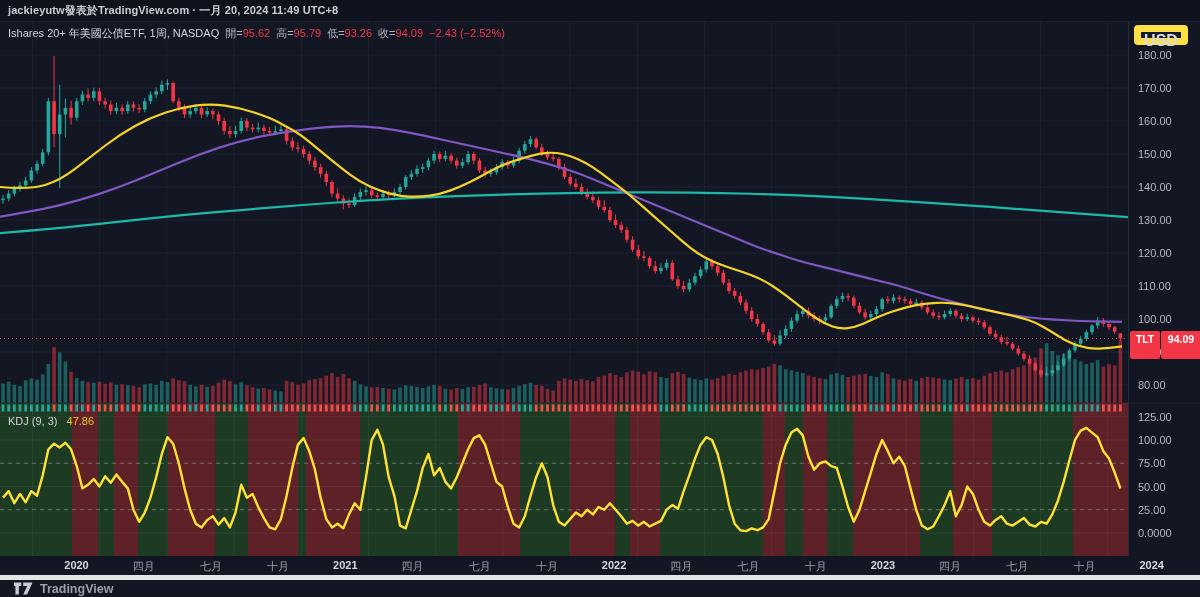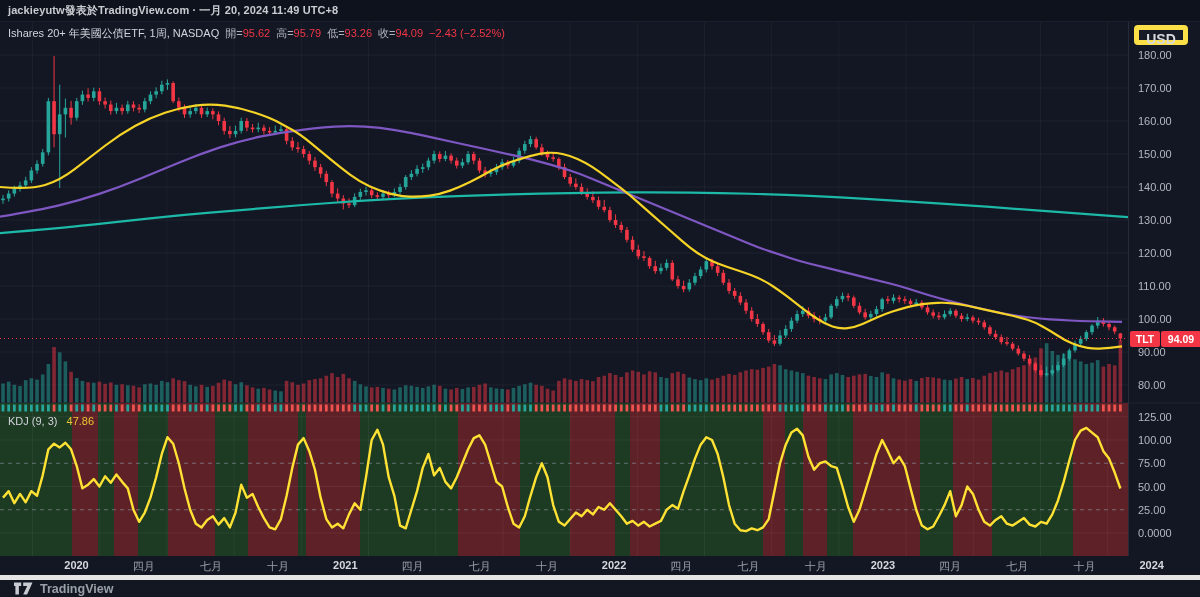--- a/index.html
+++ b/index.html
@@ -14,25 +14,25 @@
   #legend { position:absolute; left:8px; top:4px; font-size:11px; color:#d1d4dc; line-height:14.5px; z-index:5; }
   #legend .row { white-space:nowrap; }
   .lbl { color:#d1d4dc; }
   .dim { color:#b2b5be; }
   .val-red { color:#f23645; }
   .val-yellow { color:#edc532; }
   .val-purple { color:#8673d1; }
   .val-teal { color:#2bb3a2; }
   .seg { margin-left:6px; }
   #kdj-legend { position:absolute; left:8px; top:393px; font-size:11px; z-index:5; }
-  #usd-btn { position:absolute; left:1134px; top:3px; width:54px; height:20px; border:5px solid #fde047;
-             border-radius:4px; color:#d8dade; font-size:14px; font-weight:bold; text-align:center;
+  #usd-btn { position:absolute; left:1134px; top:3px; width:54px; height:20px; border:7px solid #fde047;
+             border-radius:4px; color:#d8dade; font-size:16px; font-weight:bold; text-align:center;
              line-height:18px; background:rgba(255,255,255,0.02); z-index:5; }
   #price-badge { position:absolute; left:1130px; top:309px; display:flex; gap:1px; z-index:6; }
-  #price-badge div { background:#f23645; color:#fff; font-size:10.5px; font-weight:bold; height:16px;
+  #price-badge div { background:#f23645; color:#fff; font-size:10.5px; font-weight:bold; height:28px;
                      line-height:16px; text-align:center; border-radius:2px; }
   #badge-sym { width:30px; }
   #badge-price { width:40px; }
   #time-axis { position:absolute; left:0; top:556px; width:1200px; height:19px; background:#131723;margin-left:44px; }
   #time-axis span { position:absolute; top:3px; transform:translateX(-50%); font-size:11px; color:#9ba0ab; }
   #time-axis span.year { color:#d5d8dd; font-weight:bold; }
   #footer { position:absolute; left:0; top:575px; width:1200px; height:22px; background:#131722;
             border-top:5px solid #e5e5e5; display:flex; align-items:center; padding-left:14px; gap:7px; }
   #brand-text { color:#9aa0a8; font-size:12.5px; font-weight:bold; }
 </style>

